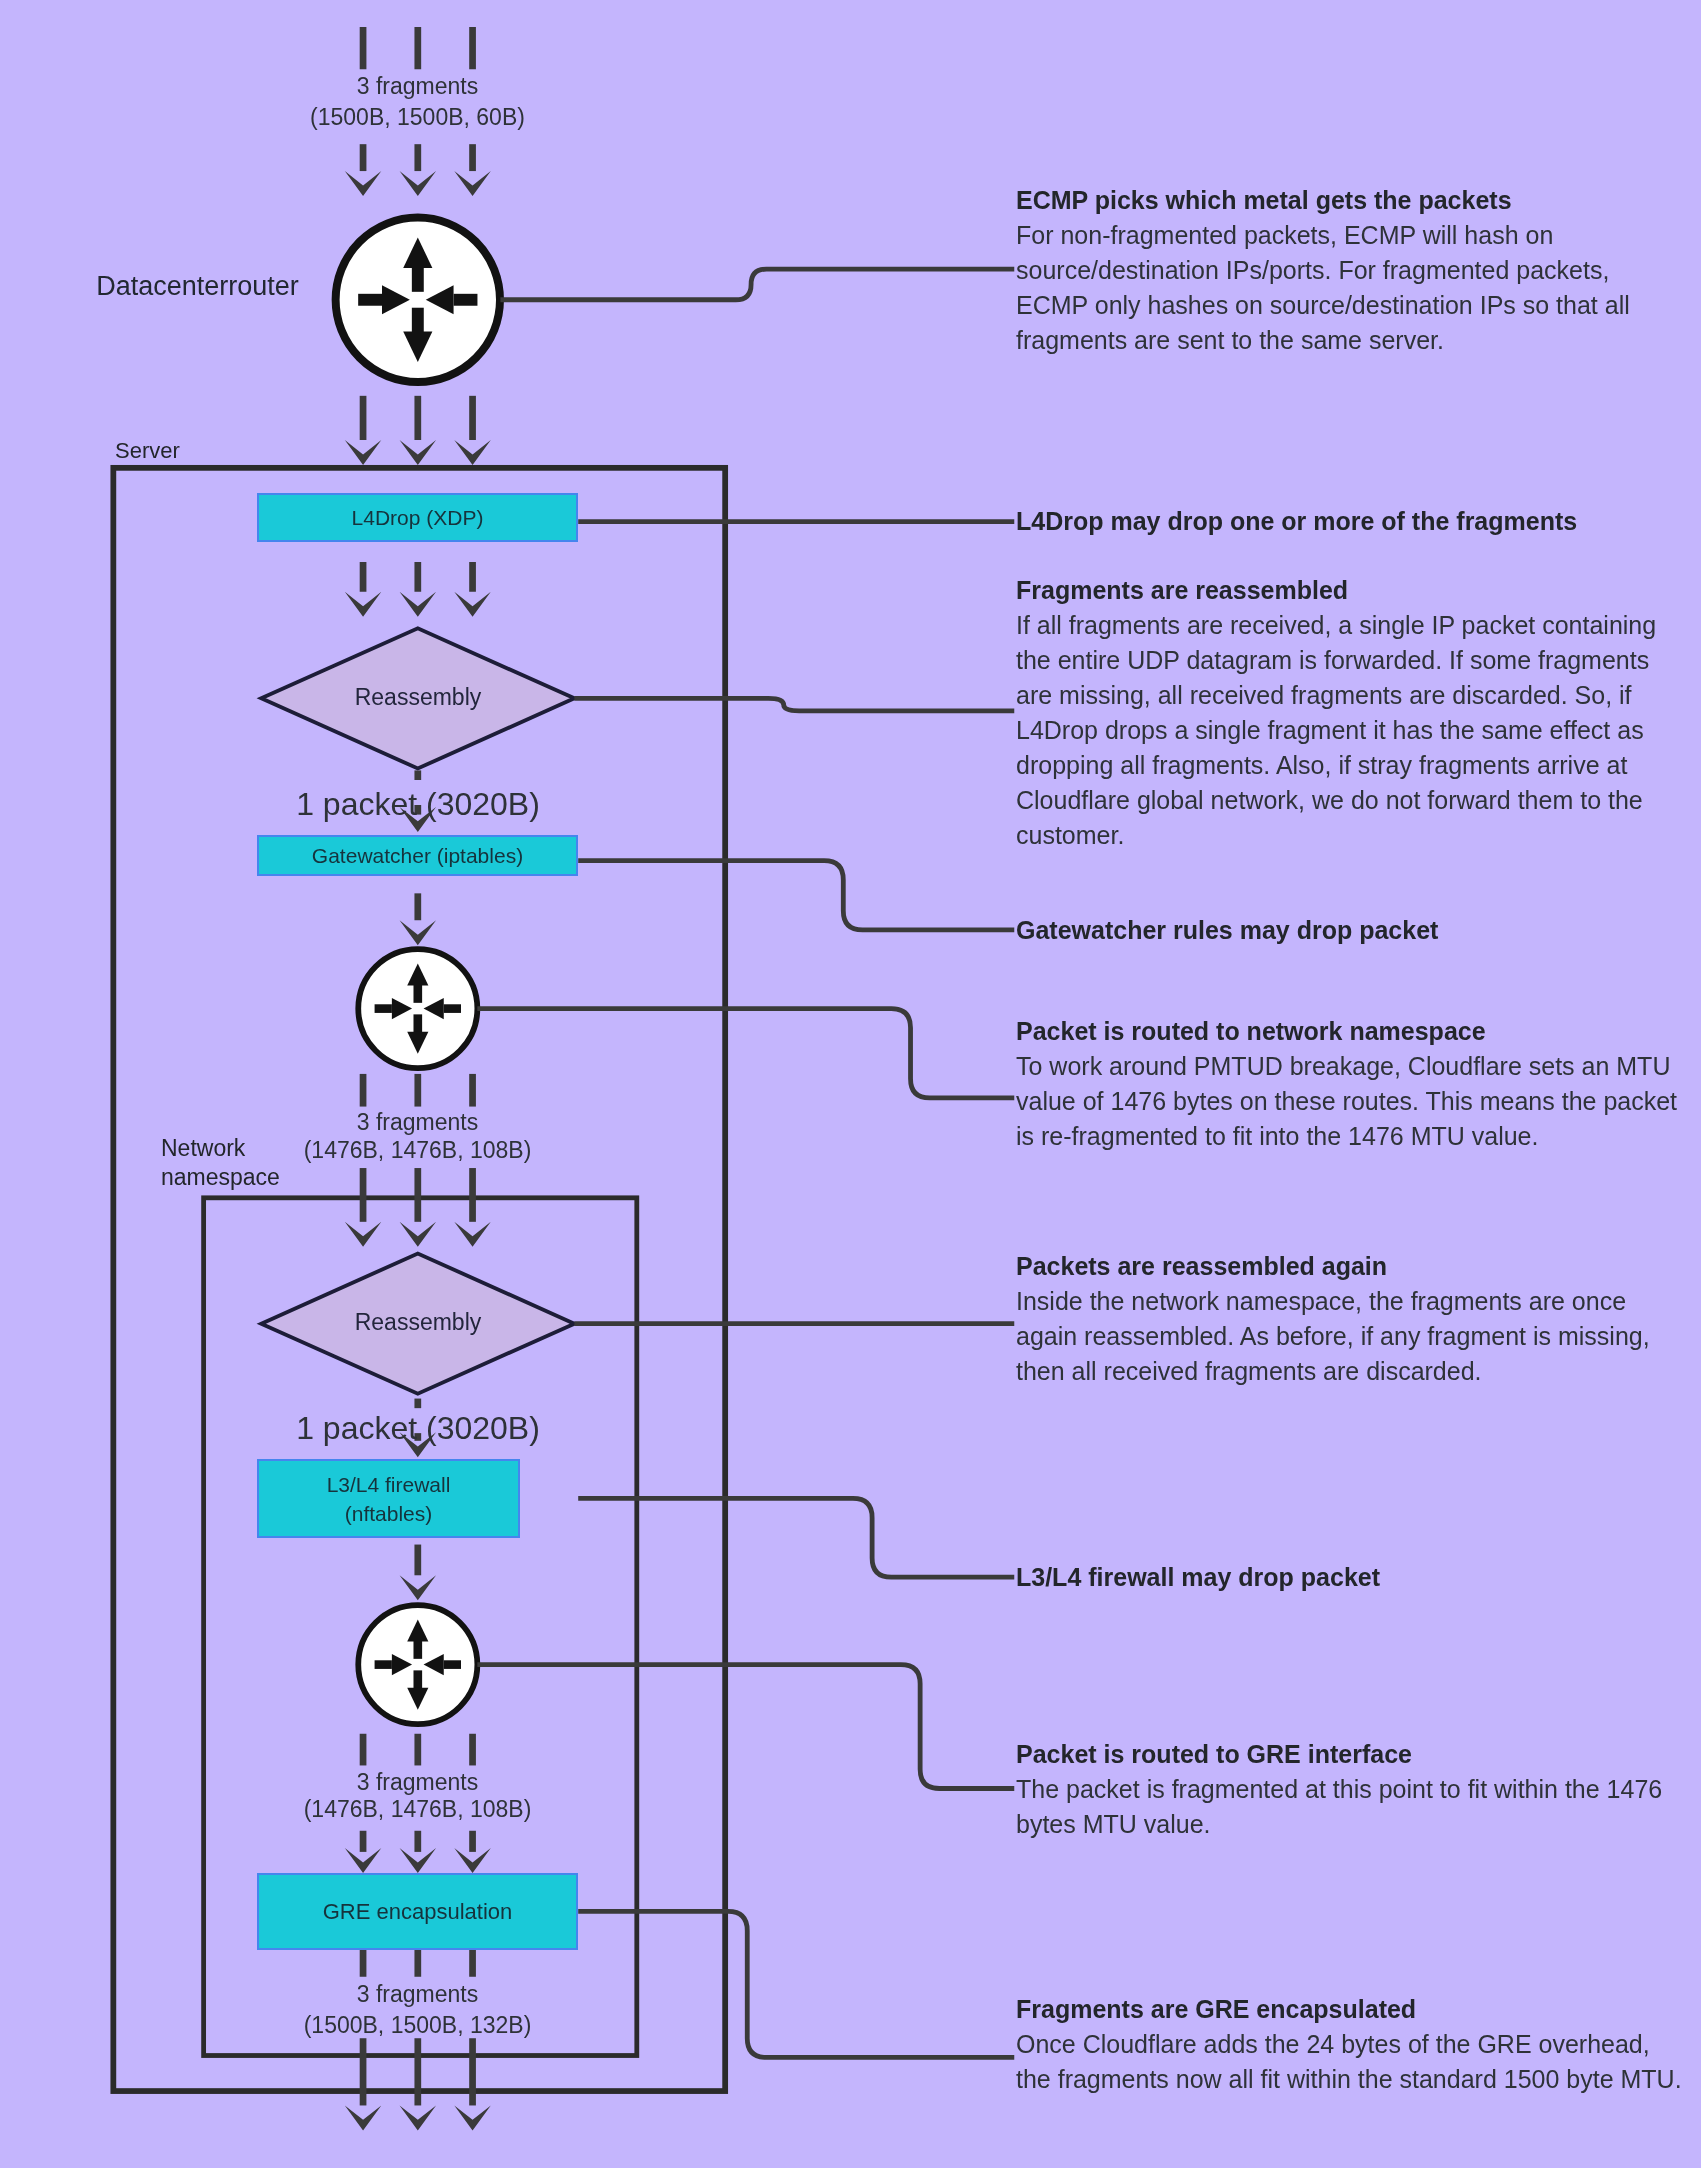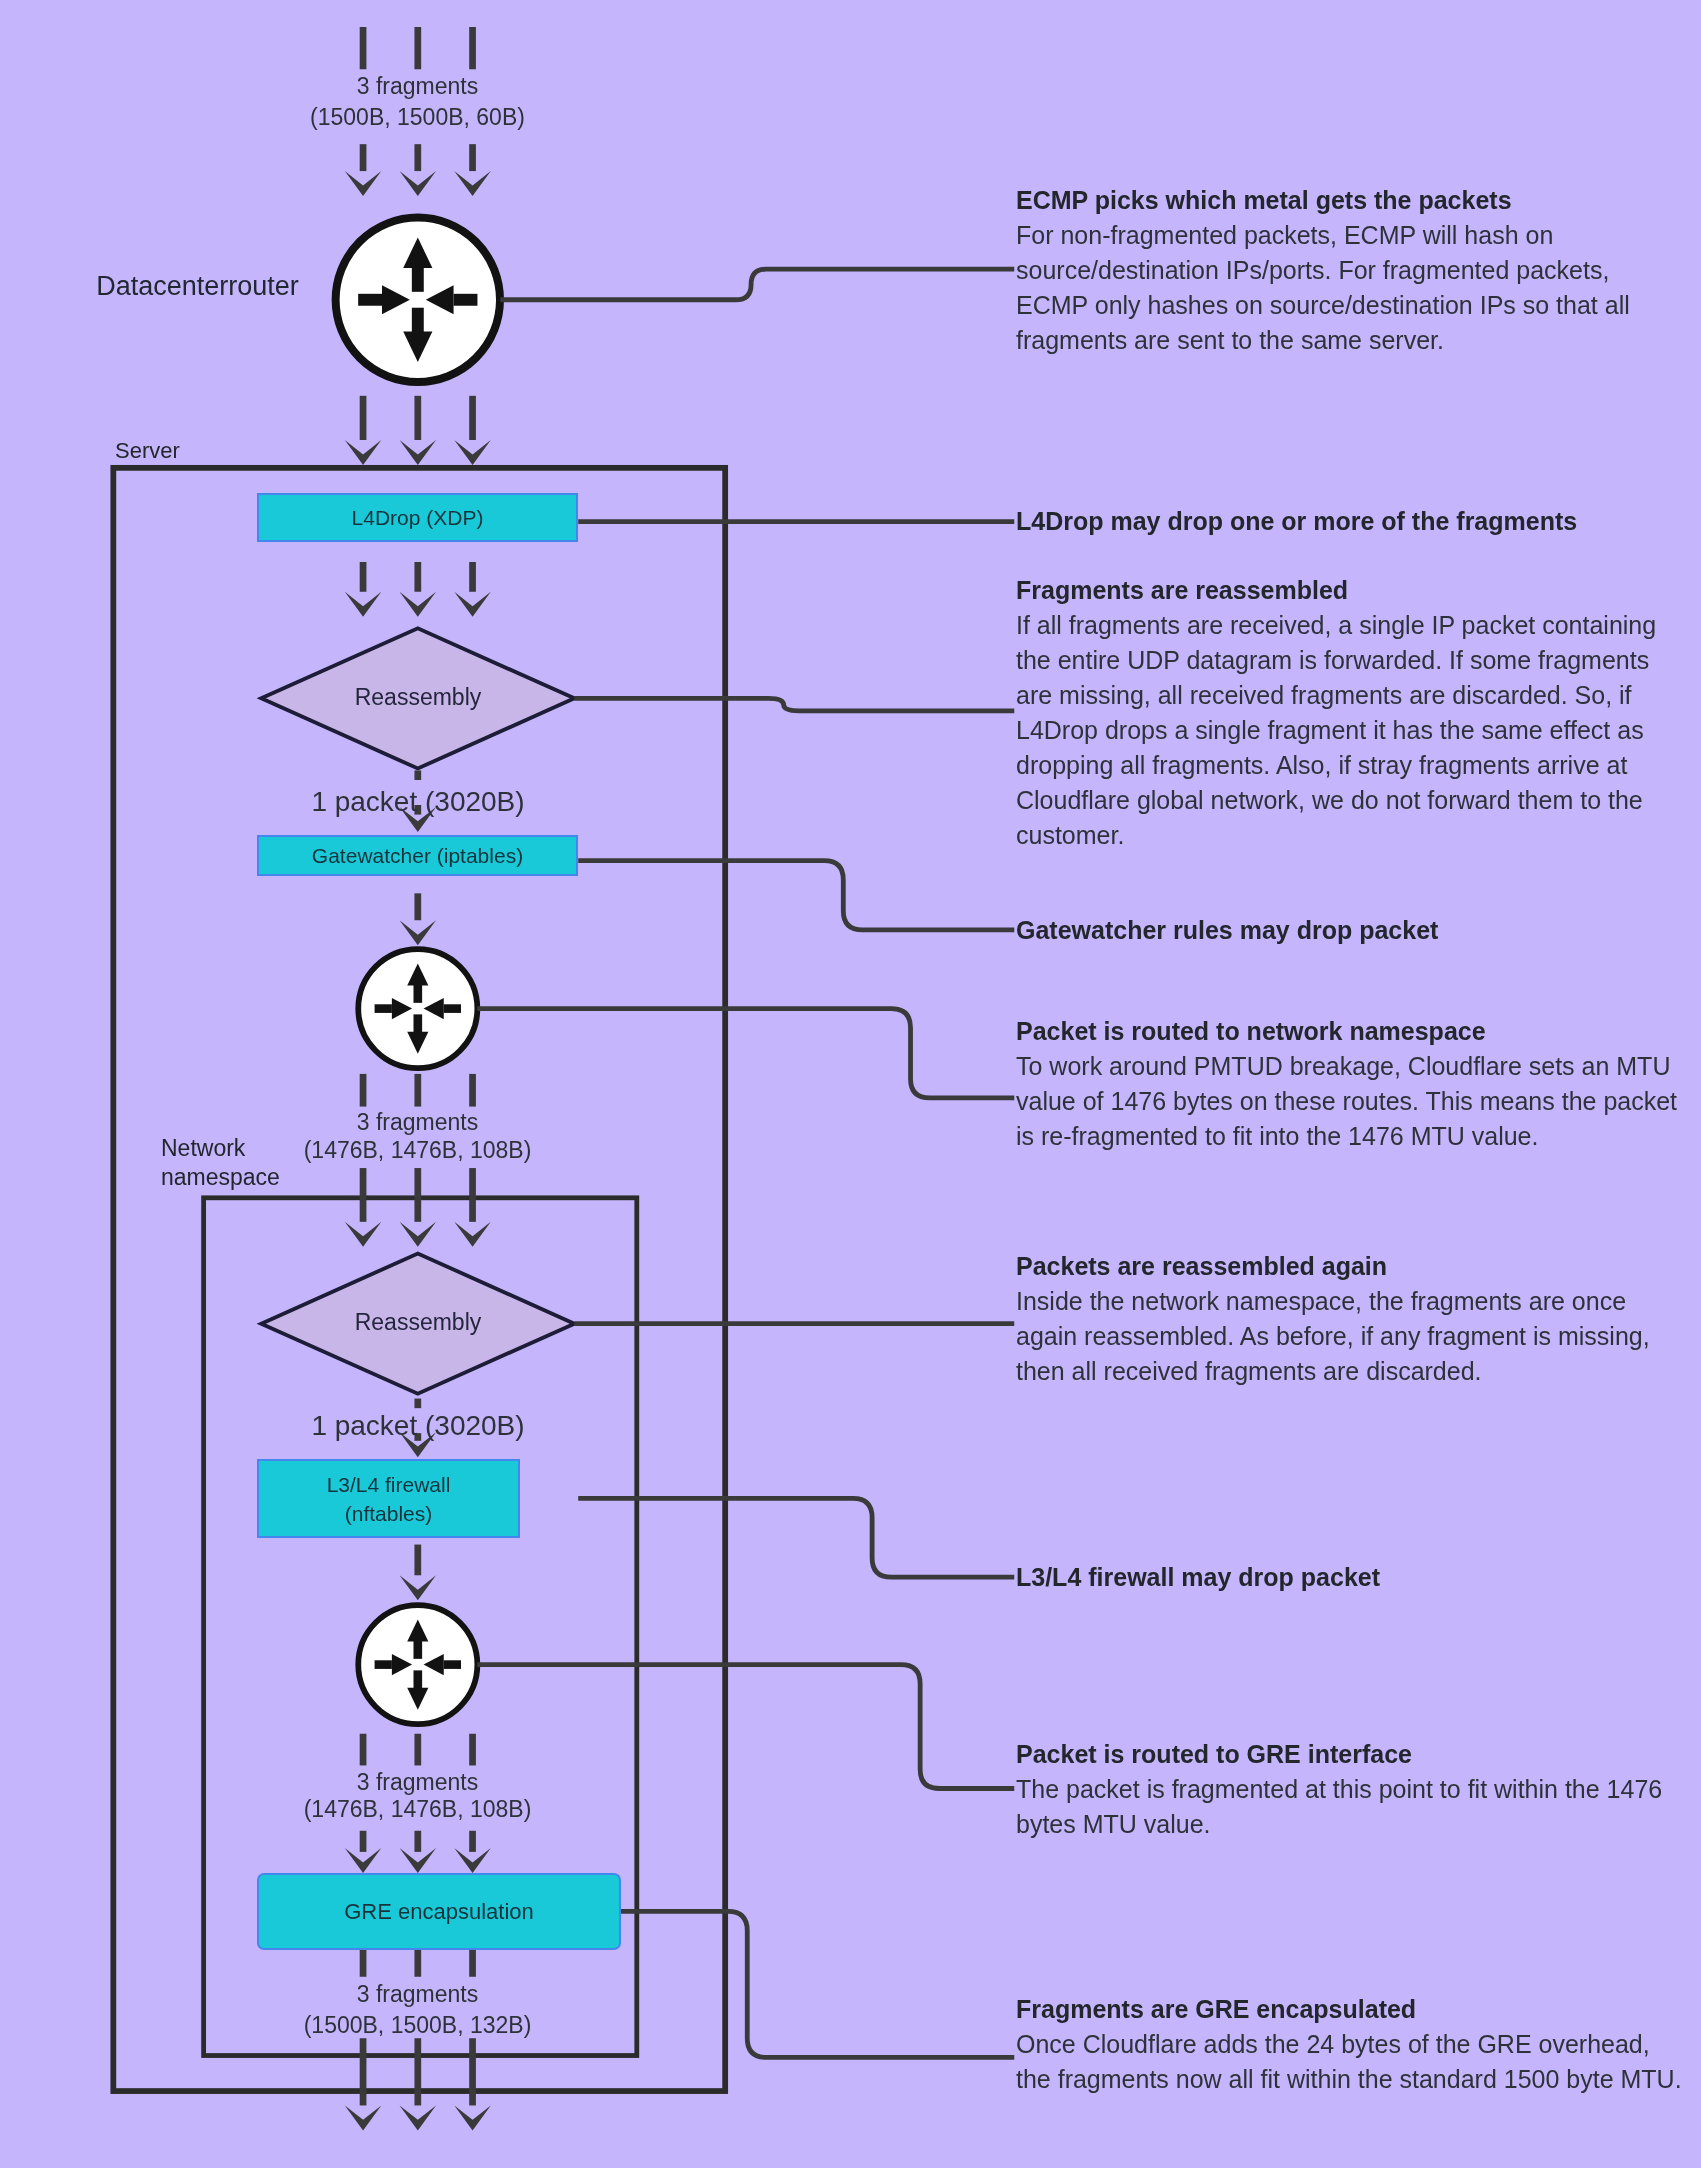--- a/index.html
+++ b/index.html
@@ -6,21 +6,21 @@
   .canvas{
     position:relative;width:1701px;height:2168px;background:#c4b5fd;
     font-family:"Liberation Sans",sans-serif;overflow:hidden;color:#222831;
   }
   svg.layer{position:absolute;left:0;top:0;z-index:1;}
   .node{position:absolute;z-index:2;display:flex;align-items:center;justify-content:center;
         text-align:center;}
   .cyanbox{background:var(--cyan);border:2.9px solid var(--cyan_border);
            font-size:21px;color:#16333c;box-sizing:border-box;}
   .flabel{font-size:23px;color:#2e3238;}
-  .plabel{font-size:28px;color:#2e3238;}
+  .plabel{font-size:32px;color:#2e3238;}
   .dlabel{font-size:23px;color:#23263c;}
   .frame-label{position:absolute;z-index:2;font-size:22px;color:#23262b;text-align:left;}
   .ann{position:absolute;left:1016px;width:672px;z-index:2;
        font-size:25px;line-height:35px;color:#2e3238;text-align:left;}
   .ann .t{font-weight:bold;color:#23262b;}
   .two-line{line-height:29px;}
 </style>
 </head>
 <body>
 
@@ -202,21 +202,21 @@
   <div class="node plabel" style="left:274px;top:1410px;width:288px;">1 packet (3020B)</div>
 
   <div class="node cyanbox two-line" style="left:257px;top:1459px;width:263px;height:79px;flex-direction:column;">
     <span>L3/L4 firewall</span>
     <span>(nftables)</span>
   </div>
 
   <div class="node flabel" style="left:264px;top:1769px;width:307px;">3 fragments</div>
   <div class="node flabel" style="left:235px;top:1796px;width:365px;">(1476B, 1476B, 108B)</div>
 
-  <div class="node cyanbox" style="left:257px;top:1873px;width:364px;height:77px;font-size:22px;border-radius:7px;">GRE encapsulation</div>
+  <div class="node cyanbox" style="left:257px;top:1873px;width:321px;height:77px;font-size:22px;">GRE encapsulation</div>
 
   <div class="node flabel" style="left:264px;top:1981px;width:307px;">3 fragments</div>
   <div class="node flabel" style="left:235px;top:2012px;width:365px;">(1500B, 1500B, 132B)</div>
 
   <div class="ann" style="top:183px;">
     <div class="t">ECMP picks which metal gets the packets</div>
     <div>For non-fragmented packets, ECMP will hash on source/destination IPs/ports. For fragmented packets, ECMP only hashes on source/destination IPs so that all fragments are sent to the same server.</div>
   </div>
 
   <div class="ann" style="top:504px;">

